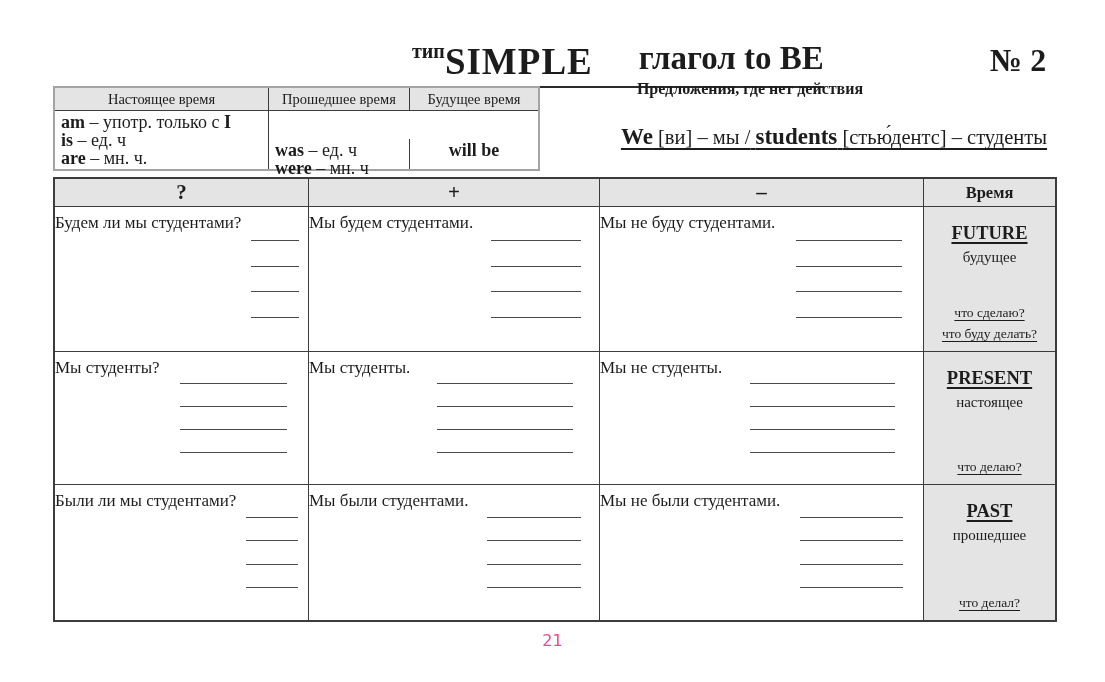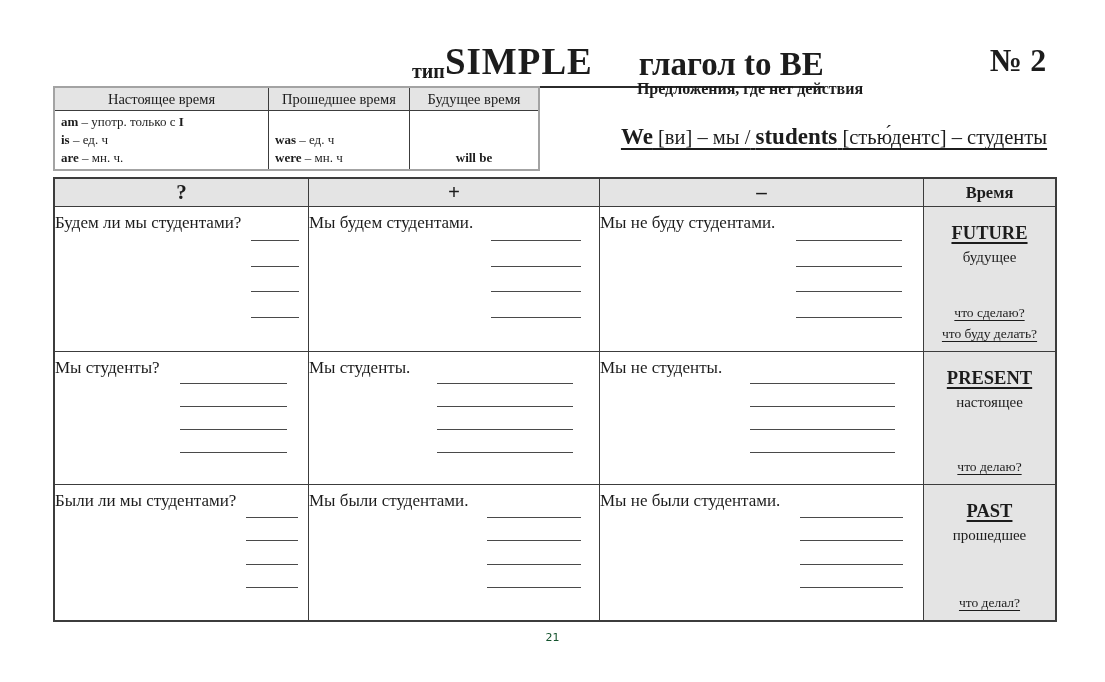--- a/index.html
+++ b/index.html
@@ -2,21 +2,21 @@
 <html><head>
 <meta charset="utf-8">
 <style>
   html,body{margin:0;padding:0;}
   body{
     width:1105px;height:682px;position:relative;background:#ffffff;
     font-family:"Liberation Serif", serif;color:#1c1c1c;overflow:hidden;
   }
   
   .title-main{
-    position:absolute;left:412px;top:40px;display:flex;align-items:flex-end;
+    position:absolute;left:412px;top:40px;display:flex;align-items:flex-start;
     border-bottom:2px solid #2b2b2b;padding-bottom:3px;white-space:nowrap;
   }
   .t-small{font-size:20px;font-weight:bold;}
   .t-big{font-size:37px;font-weight:bold;margin-left:0;letter-spacing:1px;}
   .t-mid{font-size:33px;font-weight:bold;margin-left:46px;}
   .sheet-no{position:absolute;left:990px;top:42px;font-size:32px;font-weight:bold;}
   .subtitle{position:absolute;left:590px;top:80px;width:320px;text-align:center;
     font-size:16px;font-weight:bold;}
   .vocab{position:absolute;left:578px;top:124px;width:512px;text-align:center;
     font-size:20.5px;text-decoration:underline;text-underline-offset:4px;
@@ -28,25 +28,25 @@
     position:absolute;left:53px;top:86px;border:2px solid #a3a3a3;
     display:grid;grid-template-columns:214px 141px 128px;grid-template-rows:23px 58px;
     background:#fff;
   }
   .mini-table .mh{
     background:#e4e4e4;border-right:1px solid #3c3c3c;border-bottom:1px solid #3c3c3c;
     font-size:14.5px;display:flex;align-items:center;justify-content:center;
   }
   .mini-table .mh.last{border-right:none;}
   .mini-table .mb{
-    border-right:1px solid #3c3c3c;padding:2px 6px;font-size:13px;line-height:18px;
+    border-right:1px solid #3c3c3c;padding:2px 6px;font-size:18px;line-height:18px;
     display:flex;flex-direction:column;
   }
   .mini-table .mb.last{border-right:none;}
-  .mini-table .mb.bottom{justify-content:flex-end;}
+  .mini-table .mb.bottom{margin-top:28px;}
   .mini-table .mb.center{align-items:center;}
   .form-line b{font-weight:bold;}
 
   
   .main-table{
     position:absolute;left:53px;top:177px;border:2px solid #3c3c3c;
     display:grid;grid-template-columns:254px 291px 324px 131px;
     grid-template-rows:28px 145px 133px 135px;background:#fff;
   }
   .gcell{border-right:1px solid #3c3c3c;border-bottom:1px solid #3c3c3c;}
@@ -69,21 +69,21 @@
     text-underline-offset:3px;text-decoration-thickness:1.5px;line-height:23px;}
   .tense-ru{font-size:15px;line-height:24px;}
   .hints{margin-top:auto;display:flex;flex-direction:column;align-items:center;}
   .hint{font-size:13.5px;line-height:21px;text-decoration:underline;
     text-underline-offset:3px;white-space:nowrap;}
   .hint:empty{display:none;}
 
   
   .page-number{
     position:absolute;left:0;top:631px;width:1105px;text-align:center;
-    font-family:"DejaVu Sans", sans-serif;font-size:11px;color:#14532d;
+    font-family:"DejaVu Sans", sans-serif;font-size:16px;color:#ec4899;
   }
 </style>
 </head>
 <body>
 
 <div class="title-main">
   <span class="t-small">тип</span>
   <span class="t-big">SIMPLE</span>
   <span class="t-mid">глагол to BE</span>
 </div>

